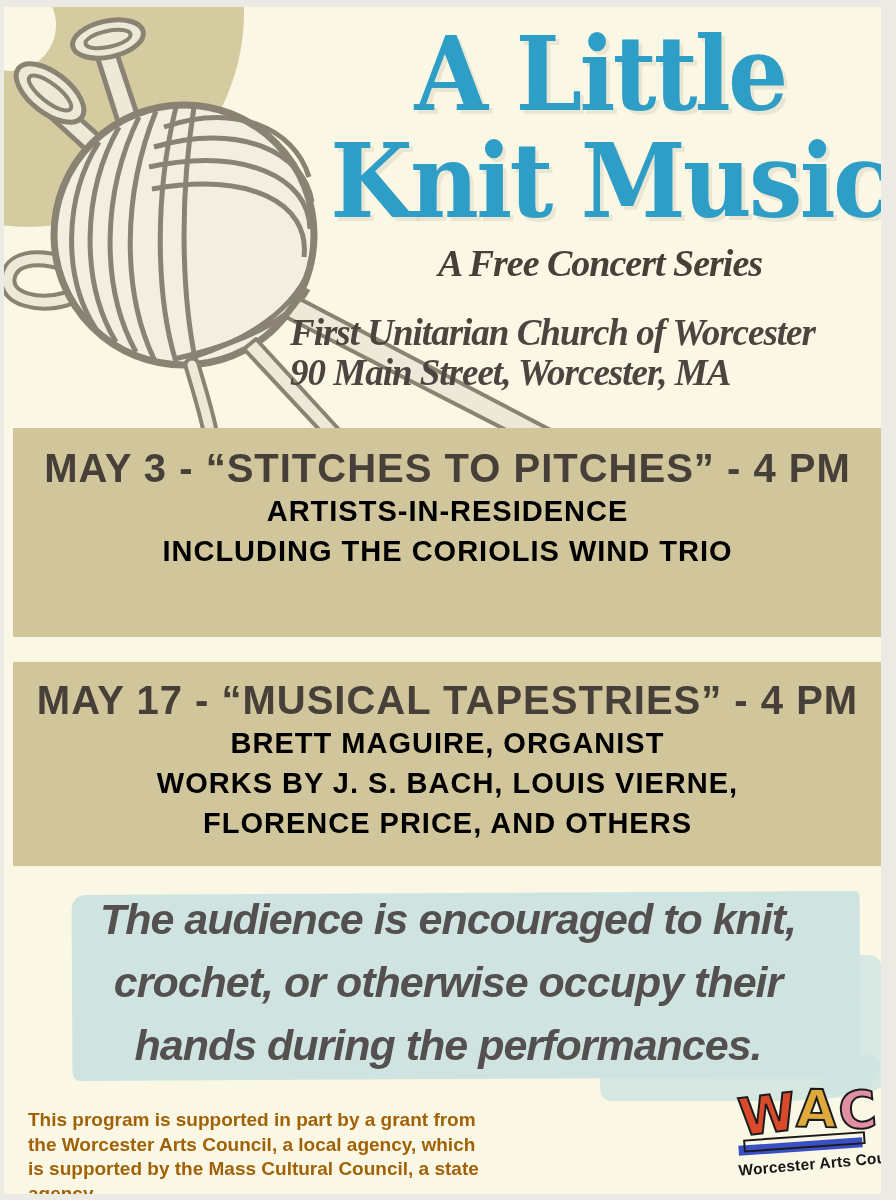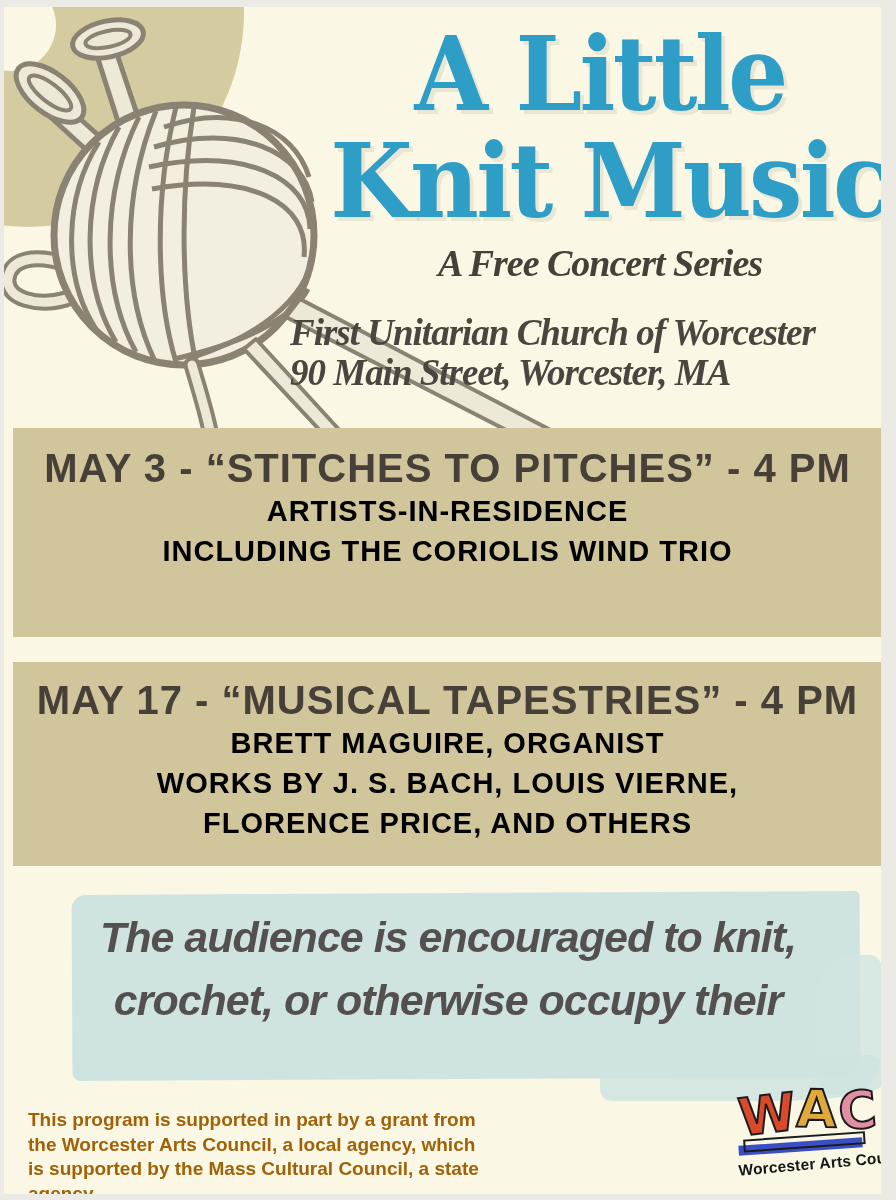--- a/index.html
+++ b/index.html
@@ -123,21 +123,21 @@
     position: absolute;
     left: 596px; top: 1048px;
     width: 284px; height: 46px;
     background: #CFE4E1;
     opacity: .85;
     border-radius: 10px 16px 40% 12px;
     z-index: 2;
   }
   .quote-block {
     position: absolute;
-    left: 44px; top: 899px;
+    left: 44px; top: 881px;
     width: 800px;
     text-align: center;
     z-index: 3;
   }
   .quote-line {
     font-style: italic;
     font-weight: 700;
     font-size: 43px;
     line-height: 63px;
     letter-spacing: -1px;
@@ -283,20 +283,21 @@
     <div class="event-line">FLORENCE PRICE, AND OTHERS</div>
   </div>
 
   <div class="brush"></div>
   <div class="brush-ext-right"></div>
   <div class="brush-ext-bottom"></div>
 
   <div class="quote-block">
     <div class="quote-line">The audience is encouraged to knit,</div>
     <div class="quote-line">crochet, or otherwise occupy their</div>
+    <div class="quote-line">hands during the performances.</div>
   </div>
 
   <div class="funding-note">This program is supported in part by a grant from the Worcester Arts Council, a local agency, which is supported by the Mass Cultural Council, a state agency.</div>
 
   <div class="wac-logo">
     <div class="wac-letters">
       <span class="wac-letter l0" style="color: rgb(217, 73, 43);">W</span>
       <span class="wac-letter l1" style="color: rgb(223, 169, 60);">A</span>
       <span class="wac-letter l2" style="color: rgb(226, 143, 164);">C</span>
       <span class="wac-letter l3" style="color: rgb(78, 143, 134);">!</span>

